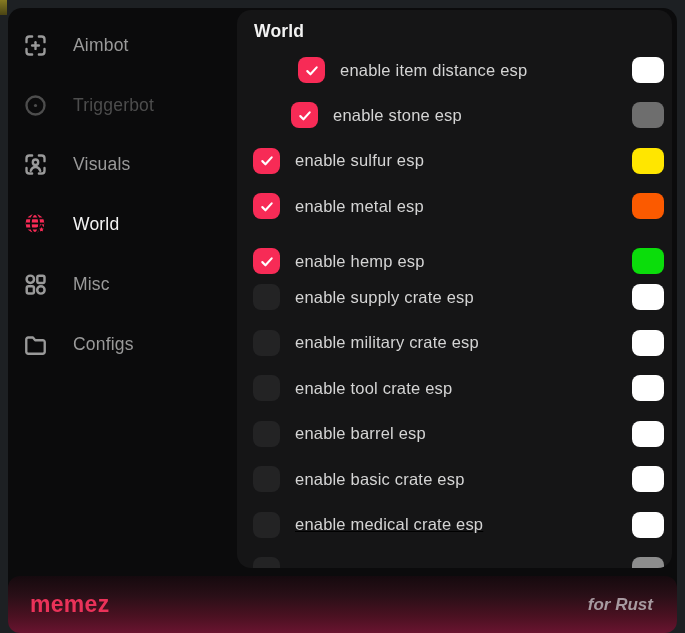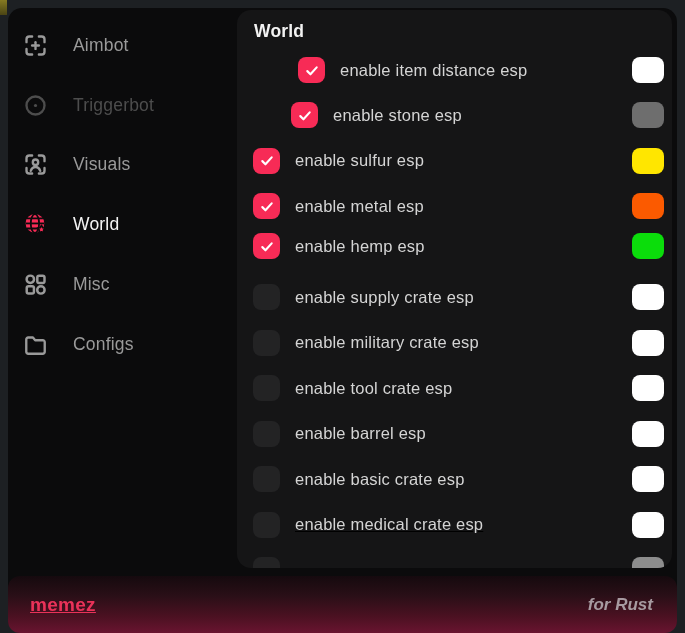--- a/index.html
+++ b/index.html
@@ -52,21 +52,21 @@
   .opt-lbl{margin-left:15px;color:#d4d4d4;font-size:16.5px;letter-spacing:.2px;}
   .swatch{
     margin-left:auto;width:32px;height:26px;border-radius:8px;cursor:pointer;
   }
   
   .bottom-bar{
     position:absolute;left:0;bottom:0;width:669px;height:57px;border-radius:12px;
     background:linear-gradient(180deg,#150a0e 0%,#2a0f17 35%,#4c1122 72%,#691430 100%);
     display:flex;align-items:center;
   }
-  .brand{margin-left:22px;color:#ea3259;font-weight:700;font-size:19px;letter-spacing:.3px;text-decoration:underline;}
+  .brand{margin-left:22px;color:#ea3259;font-weight:700;font-size:23px;letter-spacing:.3px;}
   .brand-suffix{margin-left:auto;margin-right:24px;color:#a79aa0;font-style:italic;font-weight:600;font-size:17px;}
 </style>
 </head>
 <body>
 
 <div class="corner-artifact"></div>
 
 <div class="menu-window">
 
   <nav class="sidebar">
@@ -182,21 +182,21 @@
           <span class="chk on">
             <span style="display: flex;">
               <svg width="16" height="15" viewBox="0 0 24 24" fill="none" stroke="#ffffff" stroke-width="3.4" stroke-linecap="round" stroke-linejoin="round">
                 <path d="M4.5 13l5 5L19.5 7"></path>
               </svg>
             </span>
           </span>
           <span class="opt-lbl">enable metal esp</span>
           <span class="swatch" style="background: rgb(251, 90, 0);"></span>
         </div>
-        <div class="opt-row" style="top: 214px;">
+        <div class="opt-row" style="top: 229px;">
           <span class="chk on">
             <span style="display: flex;">
               <svg width="16" height="15" viewBox="0 0 24 24" fill="none" stroke="#ffffff" stroke-width="3.4" stroke-linecap="round" stroke-linejoin="round">
                 <path d="M4.5 13l5 5L19.5 7"></path>
               </svg>
             </span>
           </span>
           <span class="opt-lbl">enable hemp esp</span>
           <span class="swatch" style="background: rgb(11, 221, 11);"></span>
         </div>

